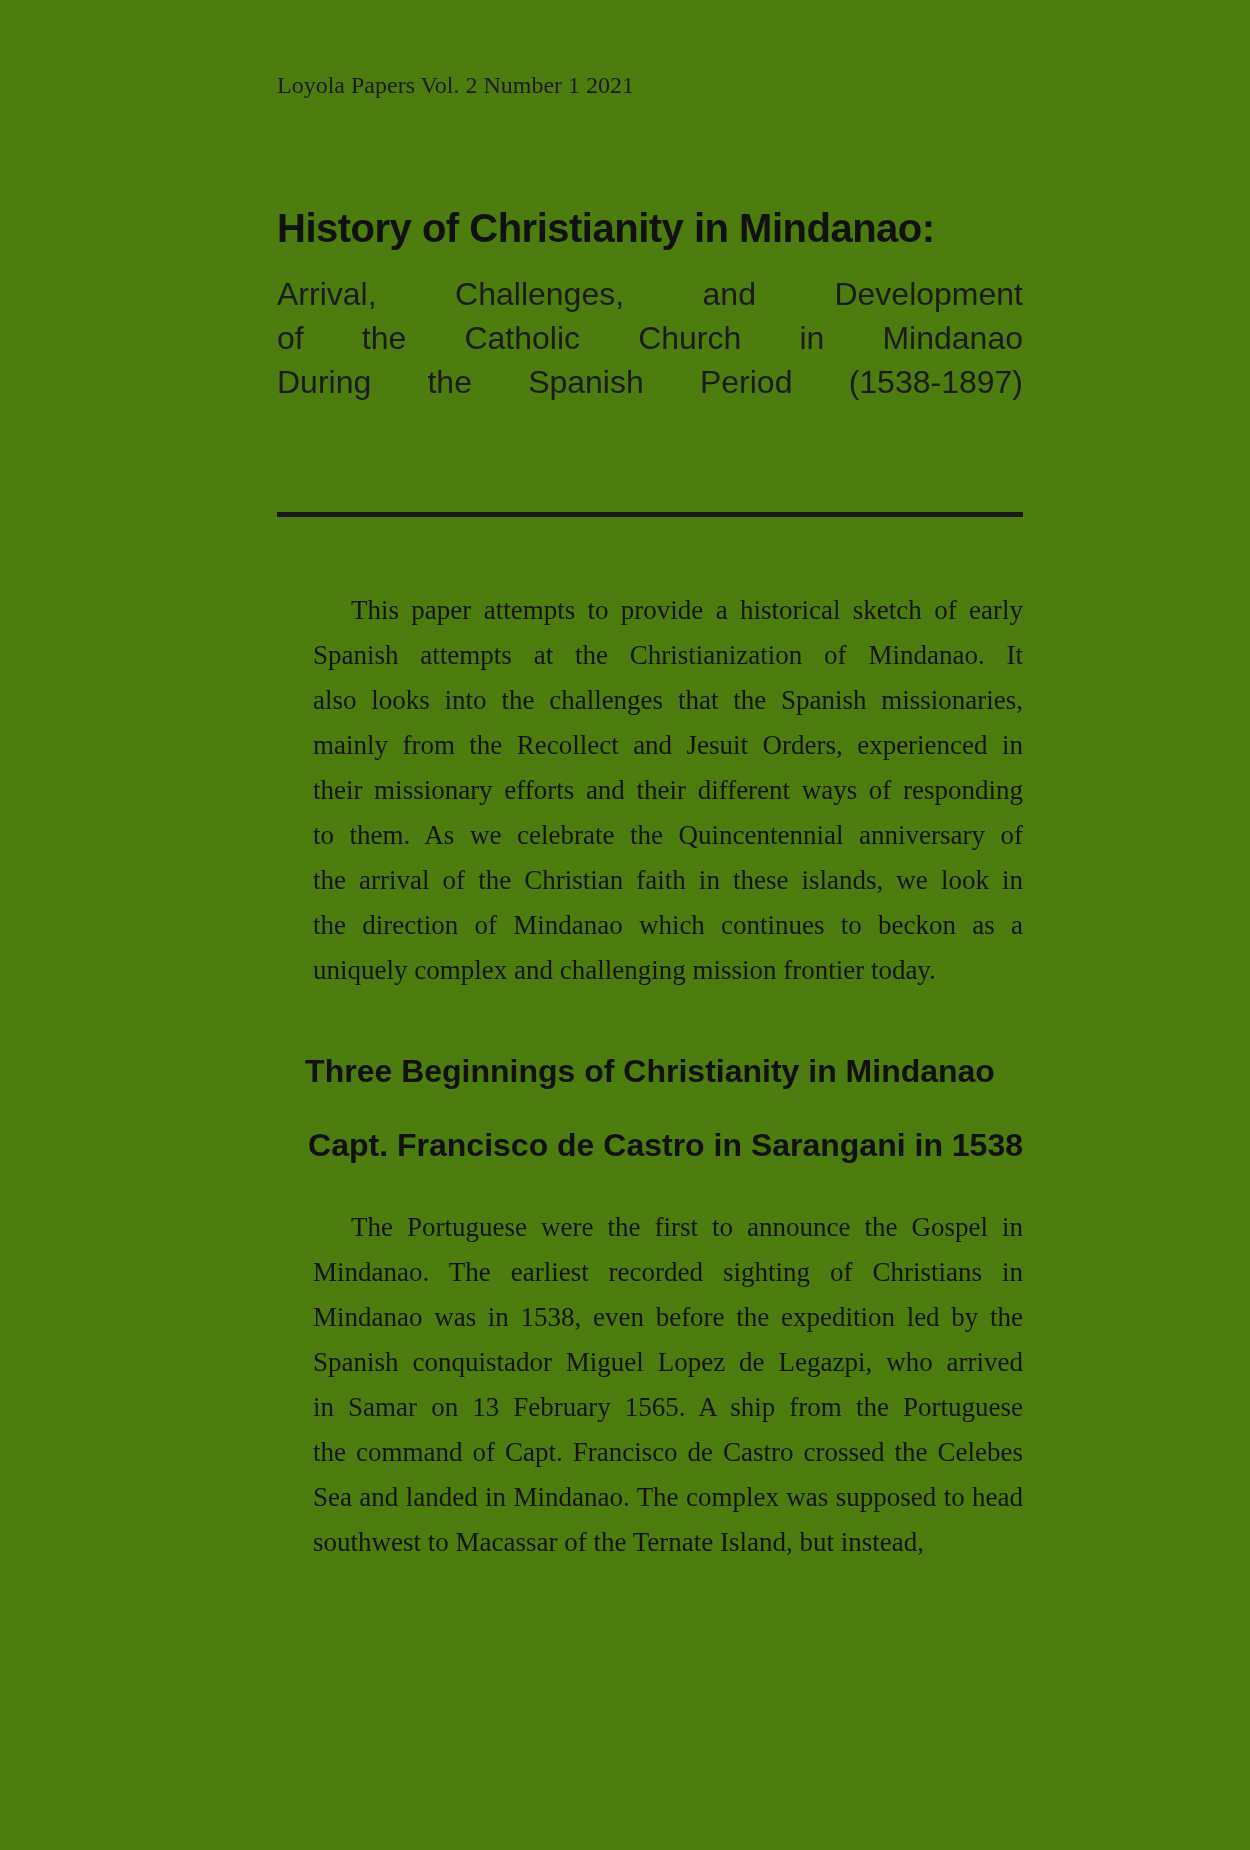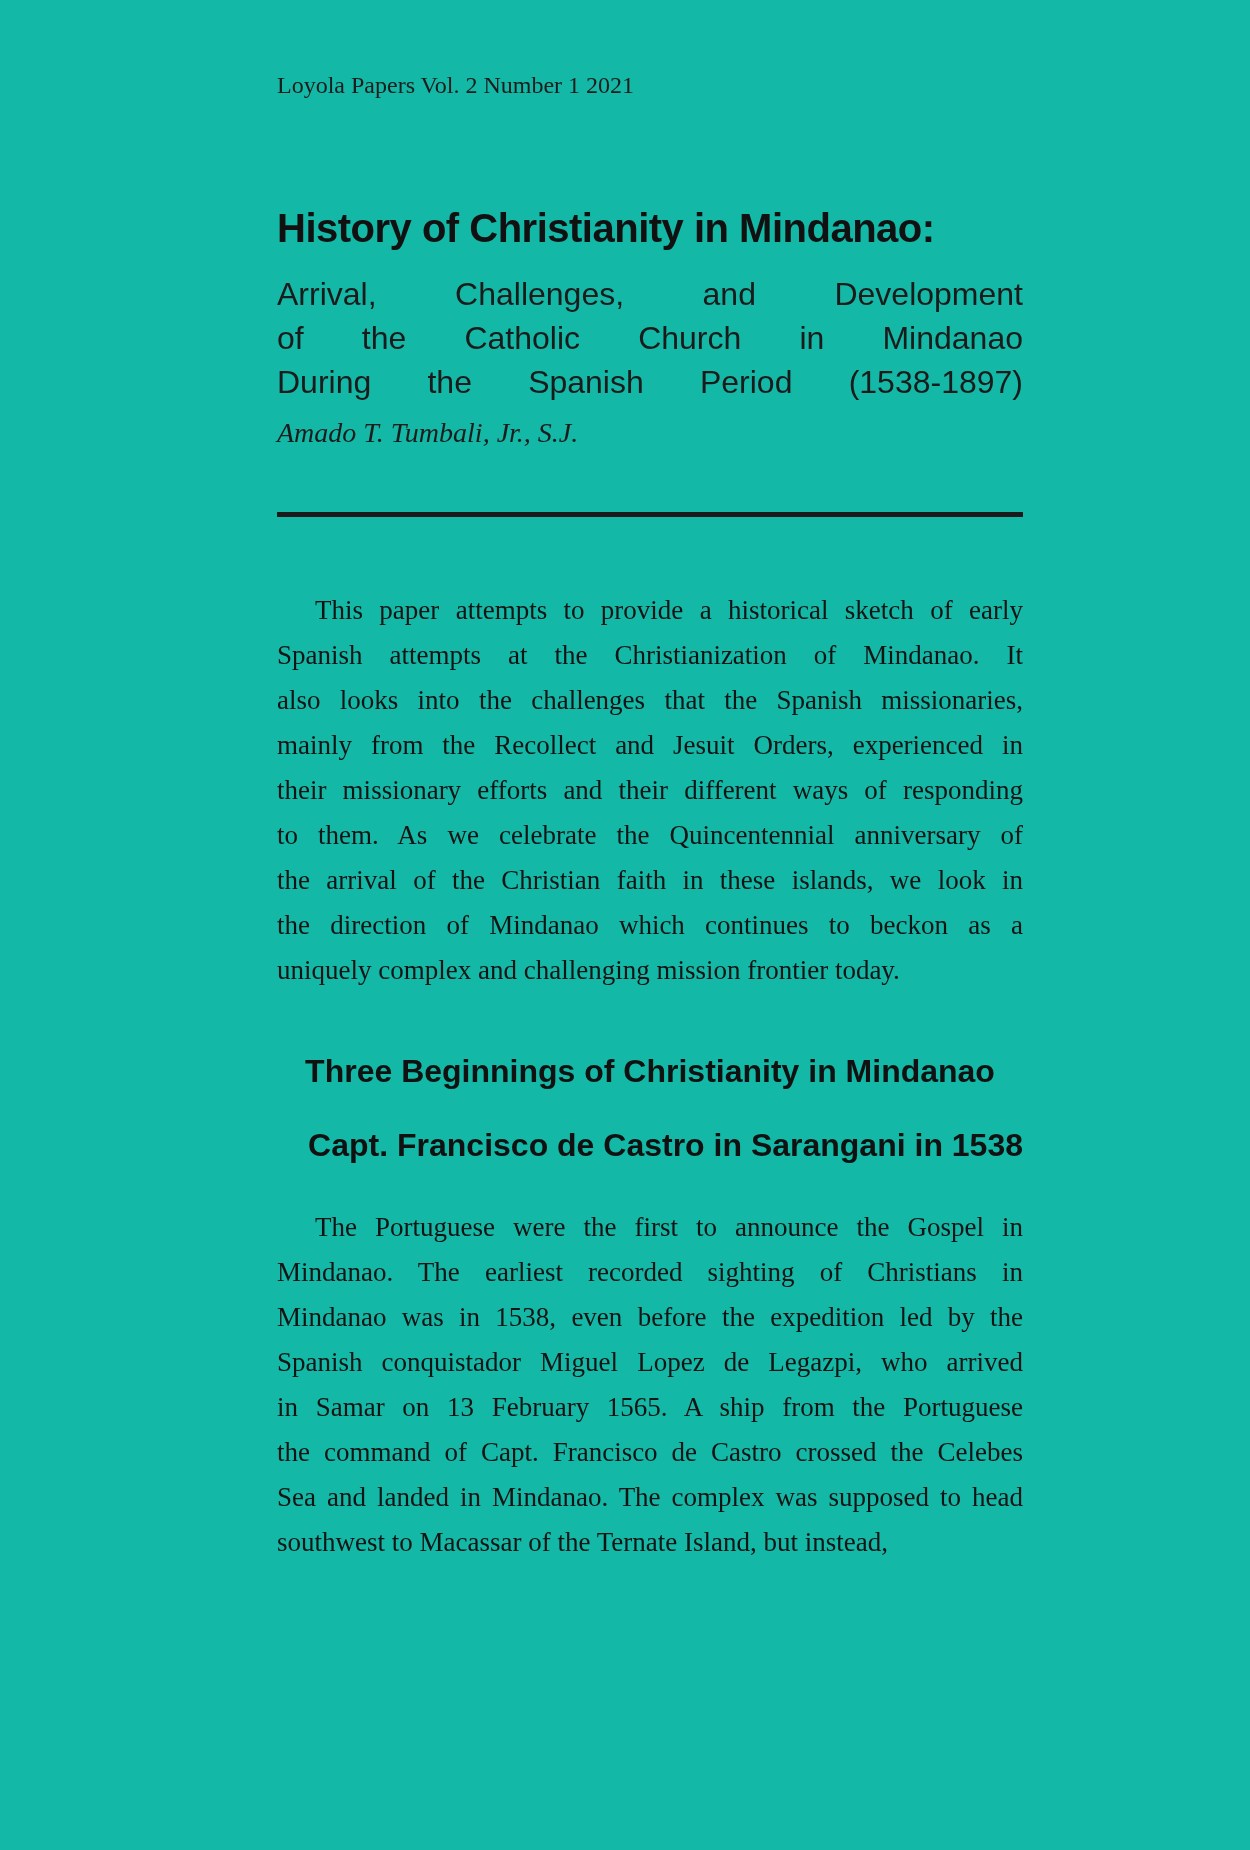--- a/index.html
+++ b/index.html
@@ -11,21 +11,21 @@
     width: 1250px;
     height: 1850px;
     position: relative;
     font-family: "Liberation Serif", serif;
     color: #161616;
     overflow: hidden;
   }
   .page {
     position: absolute;
     inset: 0;
-    background: #14b8a6;
+    background: #4d7c0f;
   }
   .col {
     position: absolute;
     left: 277px;
     width: 746px;
   }
   .journal-header {
     top: 70px;
     font-family: "Liberation Serif", serif;
     font-size: 24px;
@@ -76,20 +76,21 @@
     font-size: 27px;
     line-height: 45px;
     color: #141414;
   }
   .para-abstract { top: 588px; }
   .para-body { top: 1205px; }
   .jline {
     text-align: justify;
     -moz-text-align-last: justify;
     text-align-last: justify;
+    margin-left: 36px;
   }
   .jline.is-first { text-indent: 38px; }
   .jline.is-last {
     -moz-text-align-last: left;
     text-align-last: left;
   }
   .heading {
     margin: 0;
     font-family: "Liberation Sans", sans-serif;
     font-weight: 700;
@@ -115,21 +116,20 @@
   <div class="col journal-header">Loyola Papers Vol. 2 Number 1 2021</div>
 
   <h1 class="col title">History of Christianity in Mindanao:</h1>
 
   <div class="col subtitle">
     <div class="sub-line">Arrival, Challenges, and Development</div>
     <div class="sub-line">of the Catholic Church in Mindanao</div>
     <div class="sub-line">During the Spanish Period (1538-1897)</div>
   </div>
 
-  <div class="col author">Amado T. Tumbali, Jr., S.J.</div>
 
   <div class="col rule"></div>
 
   <div class="col para para-abstract">
     <div class="jline is-first">This paper attempts to provide a historical sketch of early</div>
     <div class="jline">Spanish attempts at the Christianization of Mindanao.  It</div>
     <div class="jline">also looks into the challenges that the Spanish missionaries,</div>
     <div class="jline">mainly from the Recollect and Jesuit Orders, experienced in</div>
     <div class="jline">their missionary efforts and their different ways of responding</div>
     <div class="jline">to them.  As we celebrate the Quincentennial anniversary of</div>

